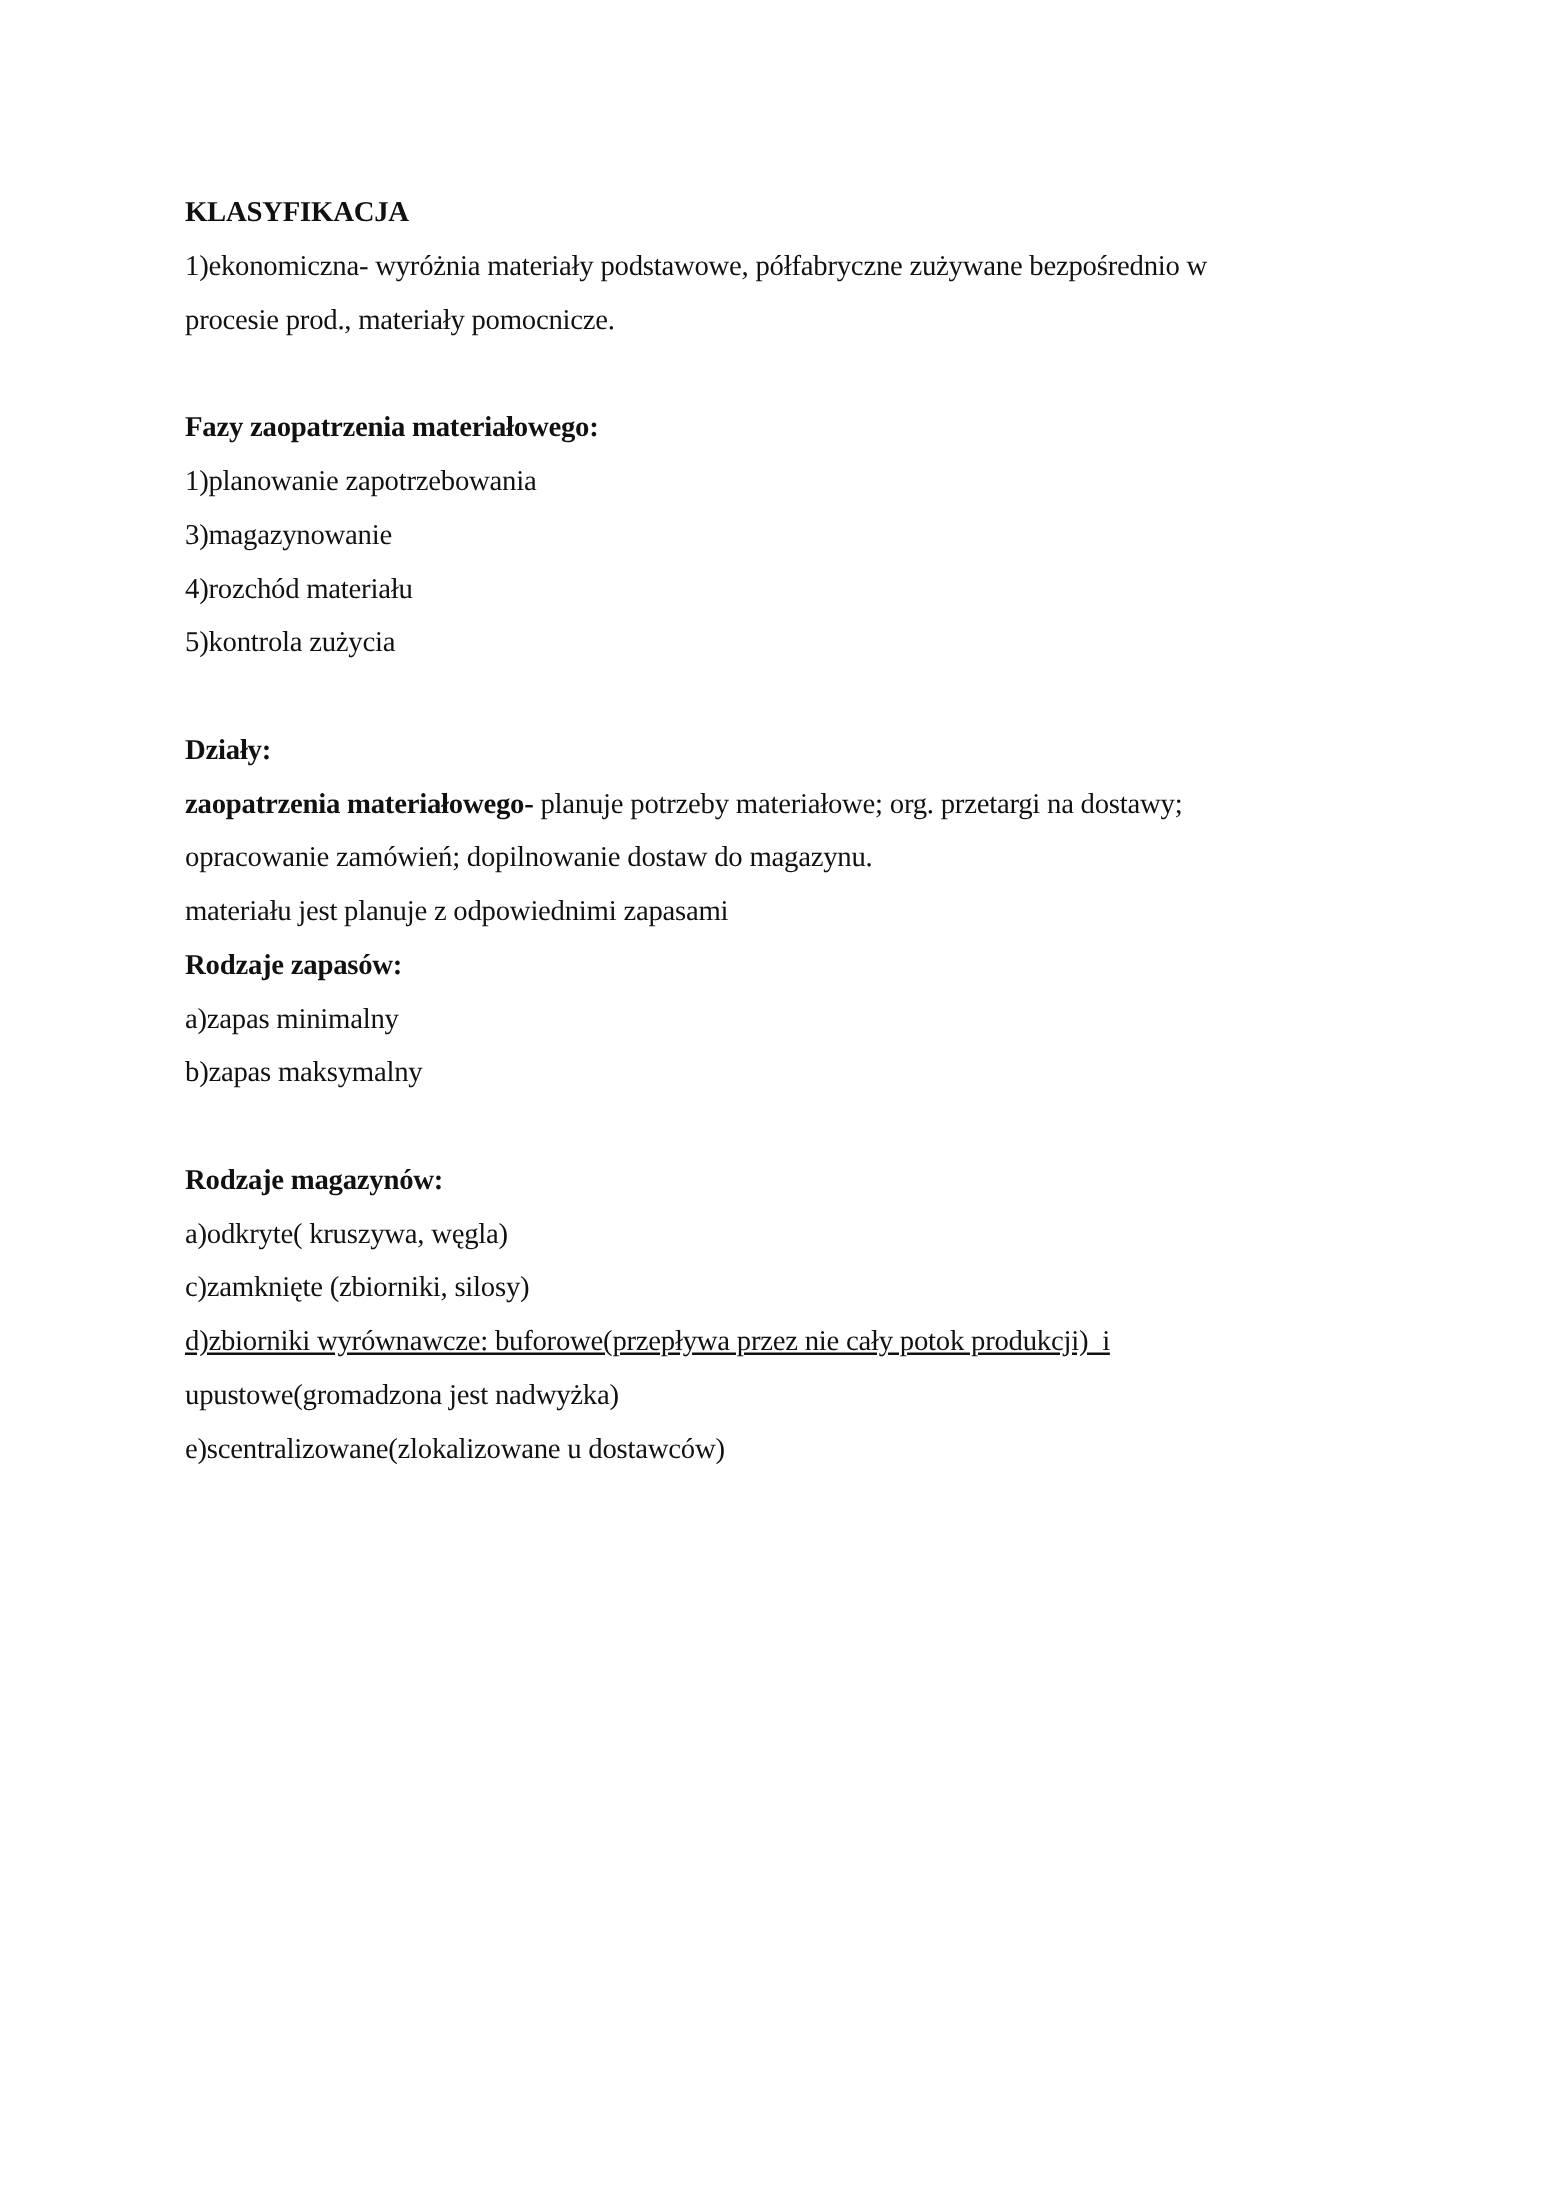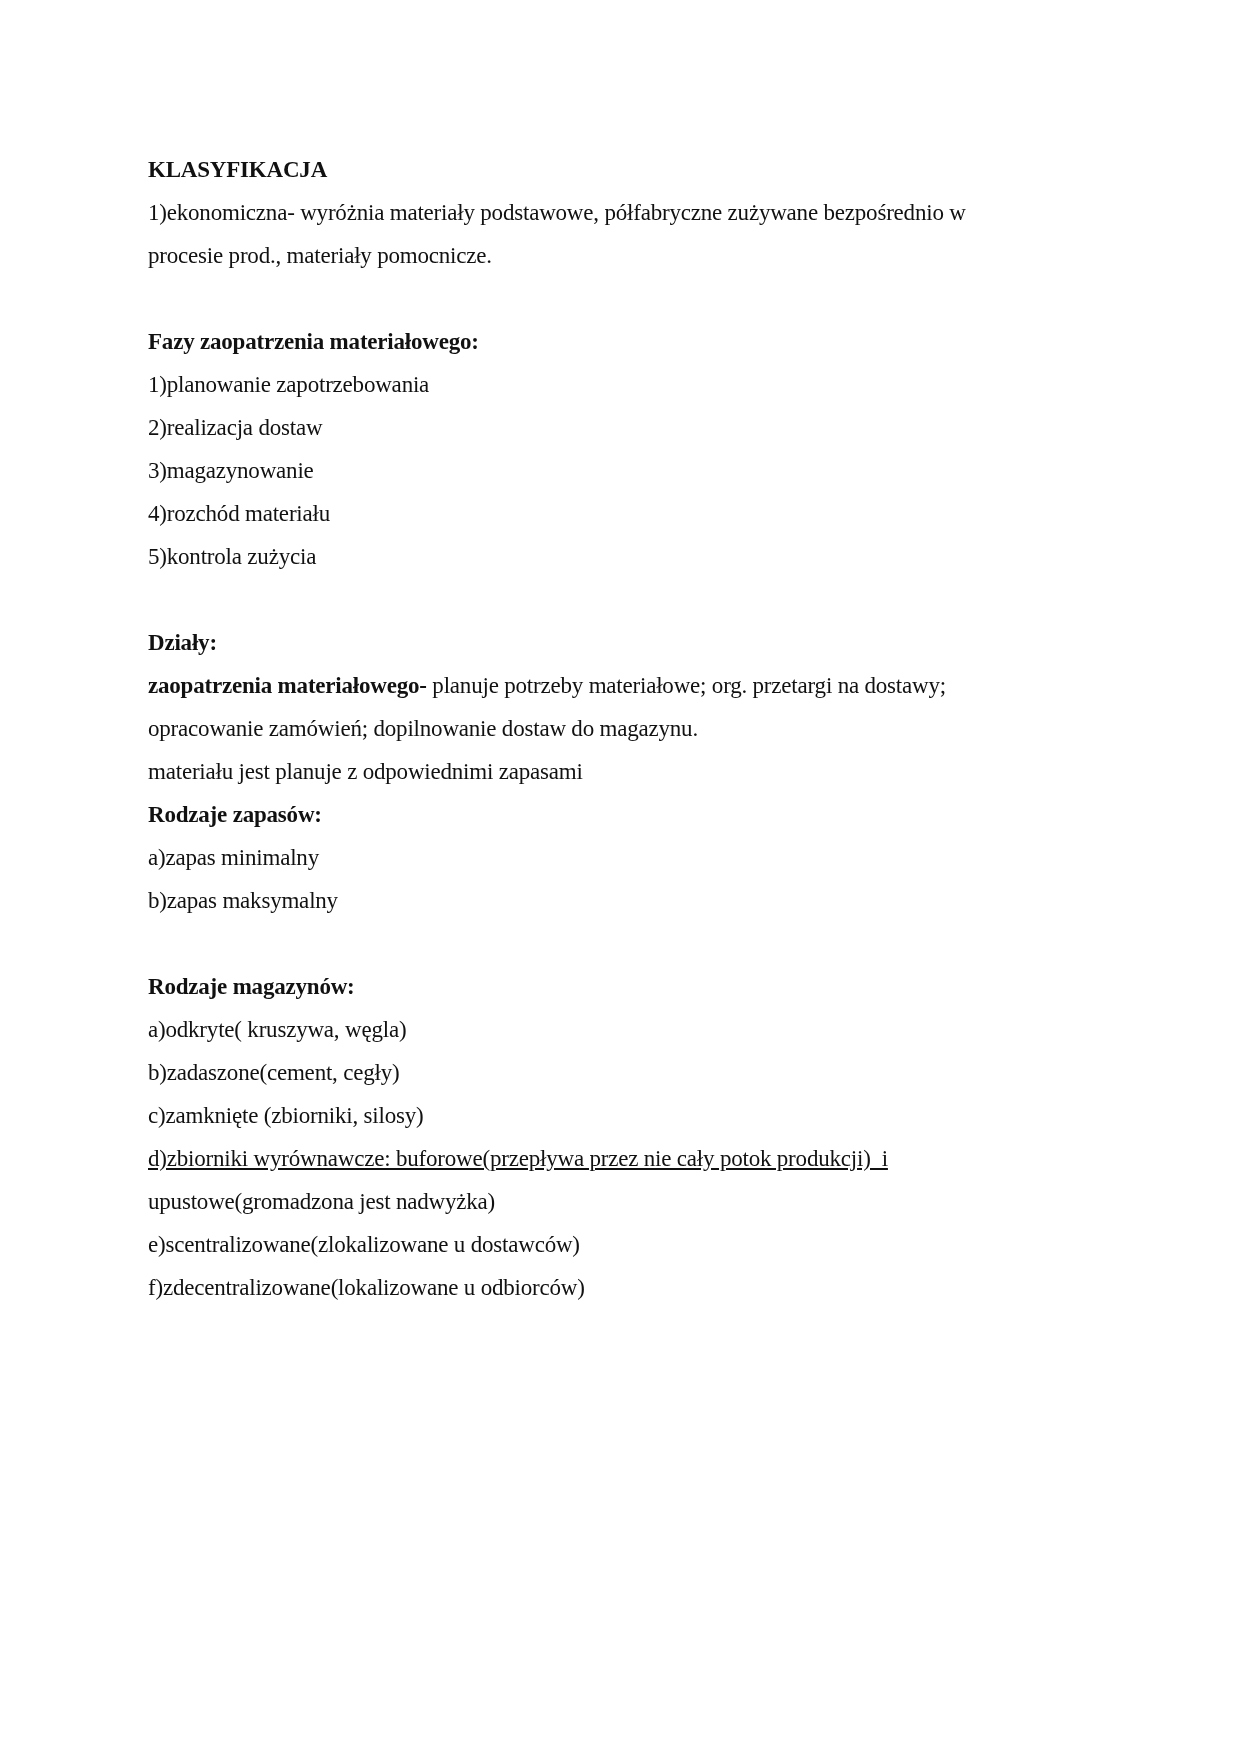--- a/index.html
+++ b/index.html
@@ -17,37 +17,34 @@
 <body>
 
 <div class="page">
   <div class="line b">KLASYFIKACJA</div>
   <div class="line">1)ekonomiczna- wyróżnia materiały podstawowe, półfabryczne zużywane bezpośrednio w</div>
   <div class="line">procesie prod., materiały pomocnicze.</div>
   <div class="gap"></div>
 
   <div class="line b">Fazy zaopatrzenia materiałowego:</div>
   <div class="line">1)planowanie zapotrzebowania</div>
-  <div class="line">2)realizacja dostaw</div>
   <div class="line">3)magazynowanie</div>
   <div class="line">4)rozchód materiału</div>
   <div class="line">5)kontrola zużycia</div>
   <div class="gap"></div>
 
   <div class="line b">Działy:</div>
   <div class="line"><span class="b">zaopatrzenia materiałowego-</span><span> planuje potrzeby materiałowe; org. przetargi na dostawy;</span></div>
   <div class="line">opracowanie zamówień; dopilnowanie dostaw do magazynu.</div>
   <div class="line">materiału jest planuje z odpowiednimi zapasami</div>
 
   <div class="line b">Rodzaje zapasów:</div>
   <div class="line">a)zapas minimalny</div>
   <div class="line">b)zapas maksymalny</div>
   <div class="gap"></div>
 
   <div class="line b">Rodzaje magazynów:</div>
   <div class="line">a)odkryte( kruszywa, węgla)</div>
-  <div class="line">b)zadaszone(cement, cegły)</div>
   <div class="line">c)zamknięte (zbiorniki, silosy)</div>
   <div class="line" style="white-space:pre;text-decoration:underline;">d)zbiorniki wyrównawcze: buforowe(przepływa przez nie cały potok produkcji)  i</div>
   <div class="line">upustowe(gromadzona jest nadwyżka)</div>
   <div class="line">e)scentralizowane(zlokalizowane u dostawców)</div>
-  <div class="line">f)zdecentralizowane(lokalizowane u odbiorców)</div>
 </div>
 
 </body></html>

